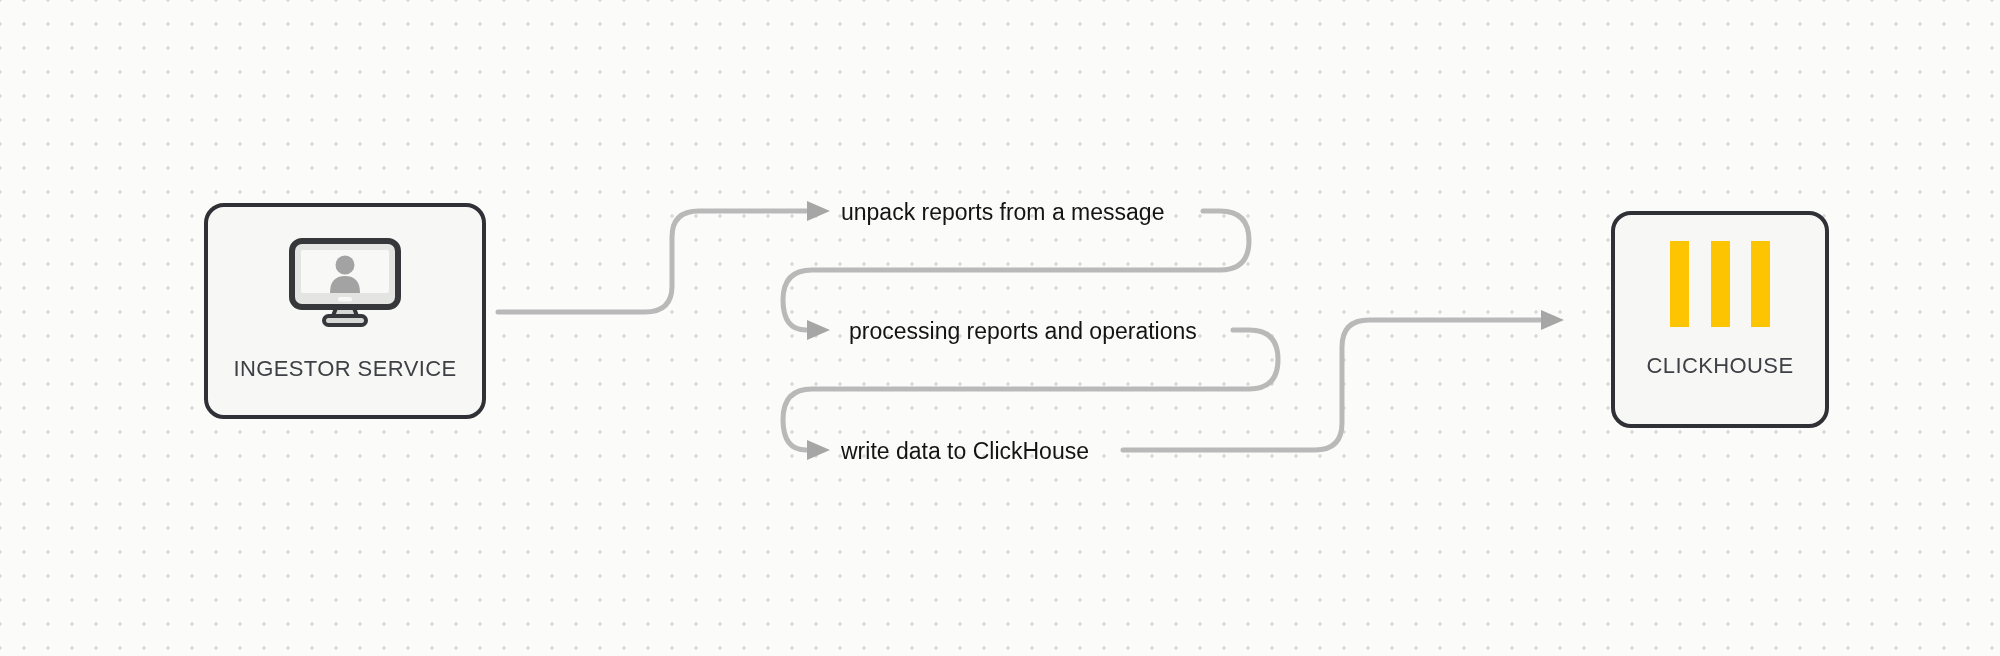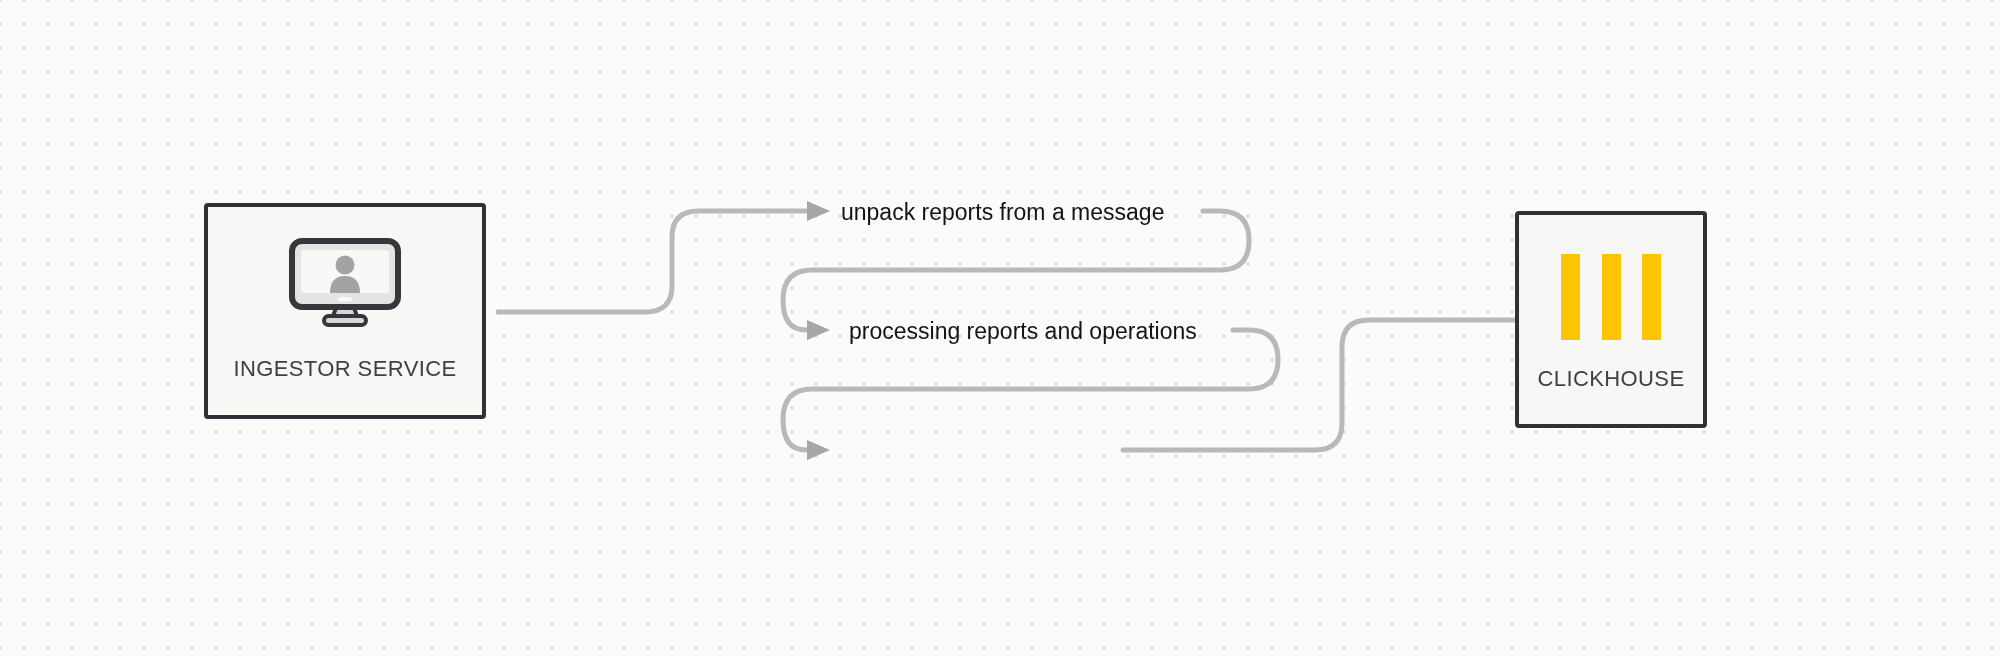--- a/index.html
+++ b/index.html
@@ -16,25 +16,25 @@
     background-color:var(--background);
     background-image:radial-gradient(circle, var(--dot) 1.5px, transparent 1.9px);
     background-size:24px 24px;
     background-position:-12px -12px;
   }
   svg.connectors{position:absolute;left:0;top:0;width:2000px;height:656px;pointer-events:none}
   .connector-path{fill:none;stroke:var(--connector);stroke-width:5;stroke-linecap:round;stroke-linejoin:round}
   .arrowhead{fill:var(--arrowhead);stroke:none}
   .node{
     position:absolute;background:var(--node-fill);
-    border:4px solid var(--node-border);border-radius:4px;
+    border:4px solid var(--node-border);border-radius:20px;
     display:flex;flex-direction:column;align-items:center;
   }
   .node-ingestor{left:204px;top:203px;width:282px;height:216px;padding-top:30px}
-  .node-clickhouse{left:1515px;top:211px;width:192px;height:217px;padding-top:39px}
+  .node-clickhouse{left:1611px;top:211px;width:218px;height:217px;padding-top:26px}
   .node-label{
     color:var(--node-label);font-size:22px;line-height:28px;letter-spacing:.4px;
     white-space:nowrap;
   }
   .node-ingestor .node-label{margin-top:26px}
   .node-clickhouse .node-label{margin-top:25px}
   .monitor-icon{display:block}
   .ch-logo{display:flex;width:100px;height:86px;justify-content:space-between}
   .ch-bar{width:19px;height:86px;background:var(--clickhouse-yellow)}
   .step-label{
@@ -82,14 +82,15 @@
     <div class="ch-logo">
       <div class="ch-bar"></div>
       <div class="ch-bar"></div>
       <div class="ch-bar"></div>
     </div>
     <div class="node-label">CLICKHOUSE</div>
   </div>
 
   <div class="step-label step-1">unpack reports from a message</div>
   <div class="step-label step-2">processing reports and operations</div>
+  <div class="step-label step-3">write data to ClickHouse</div>
 
 </div>
 
 </body></html>

